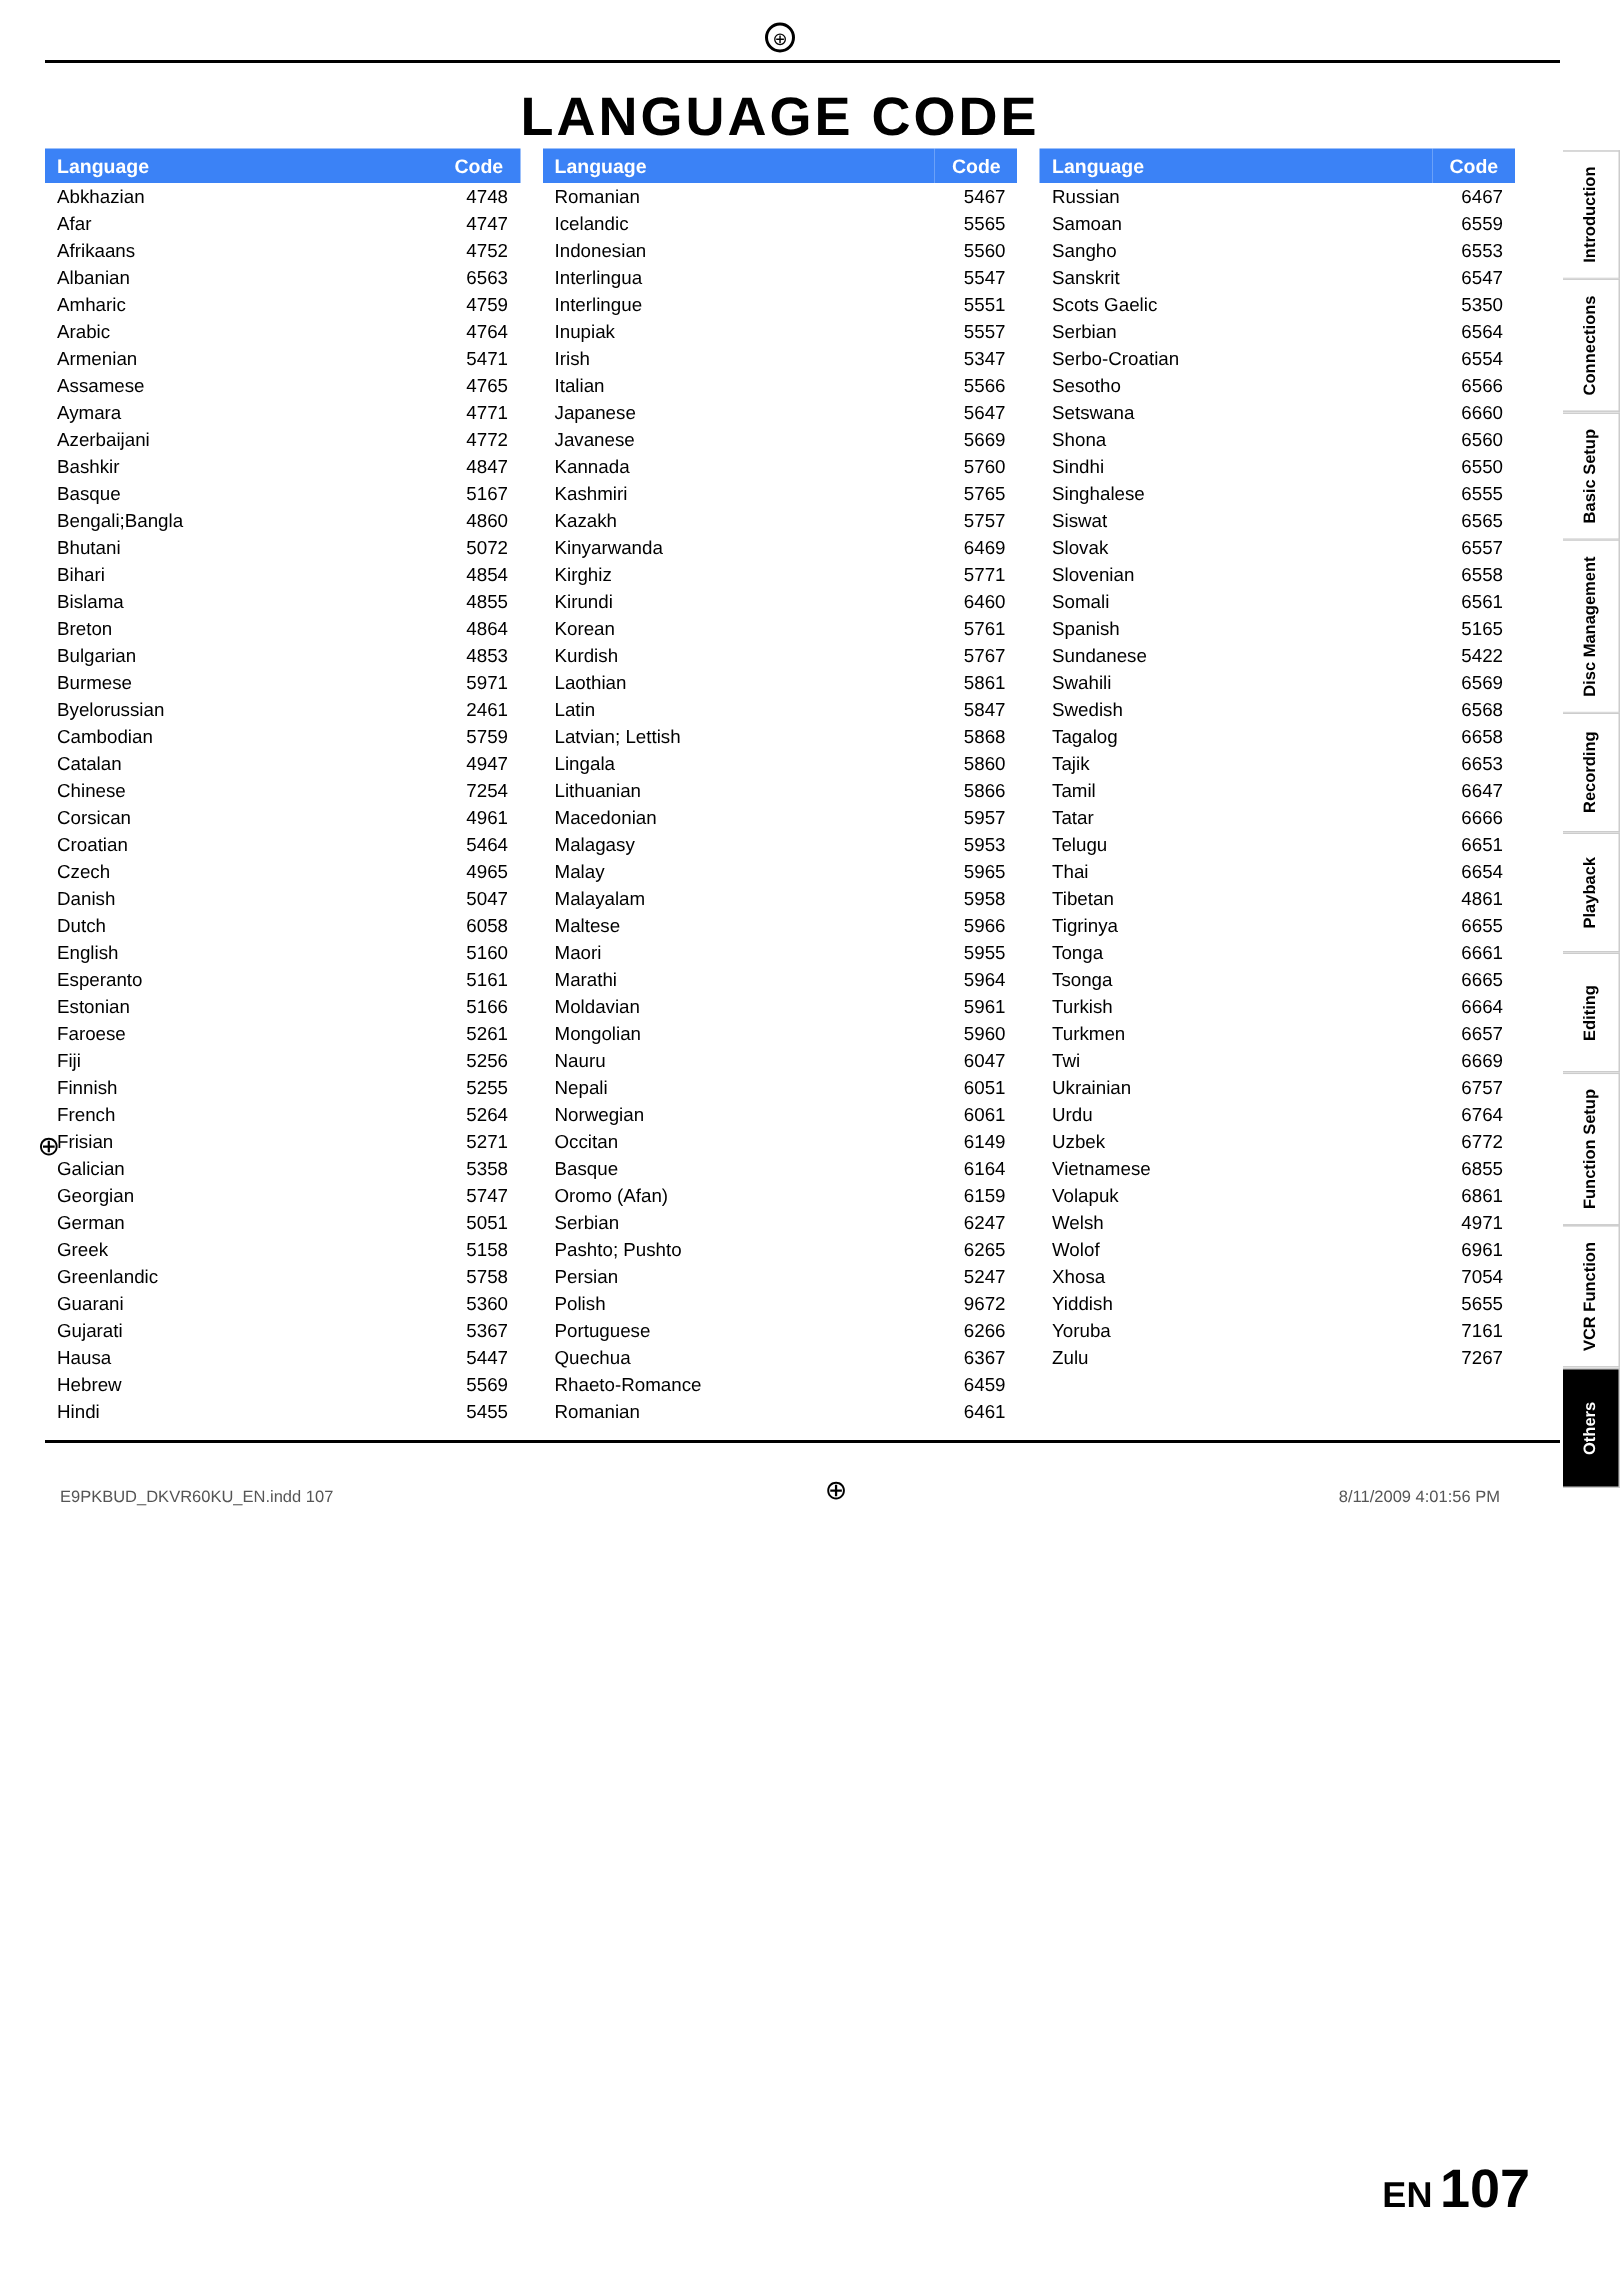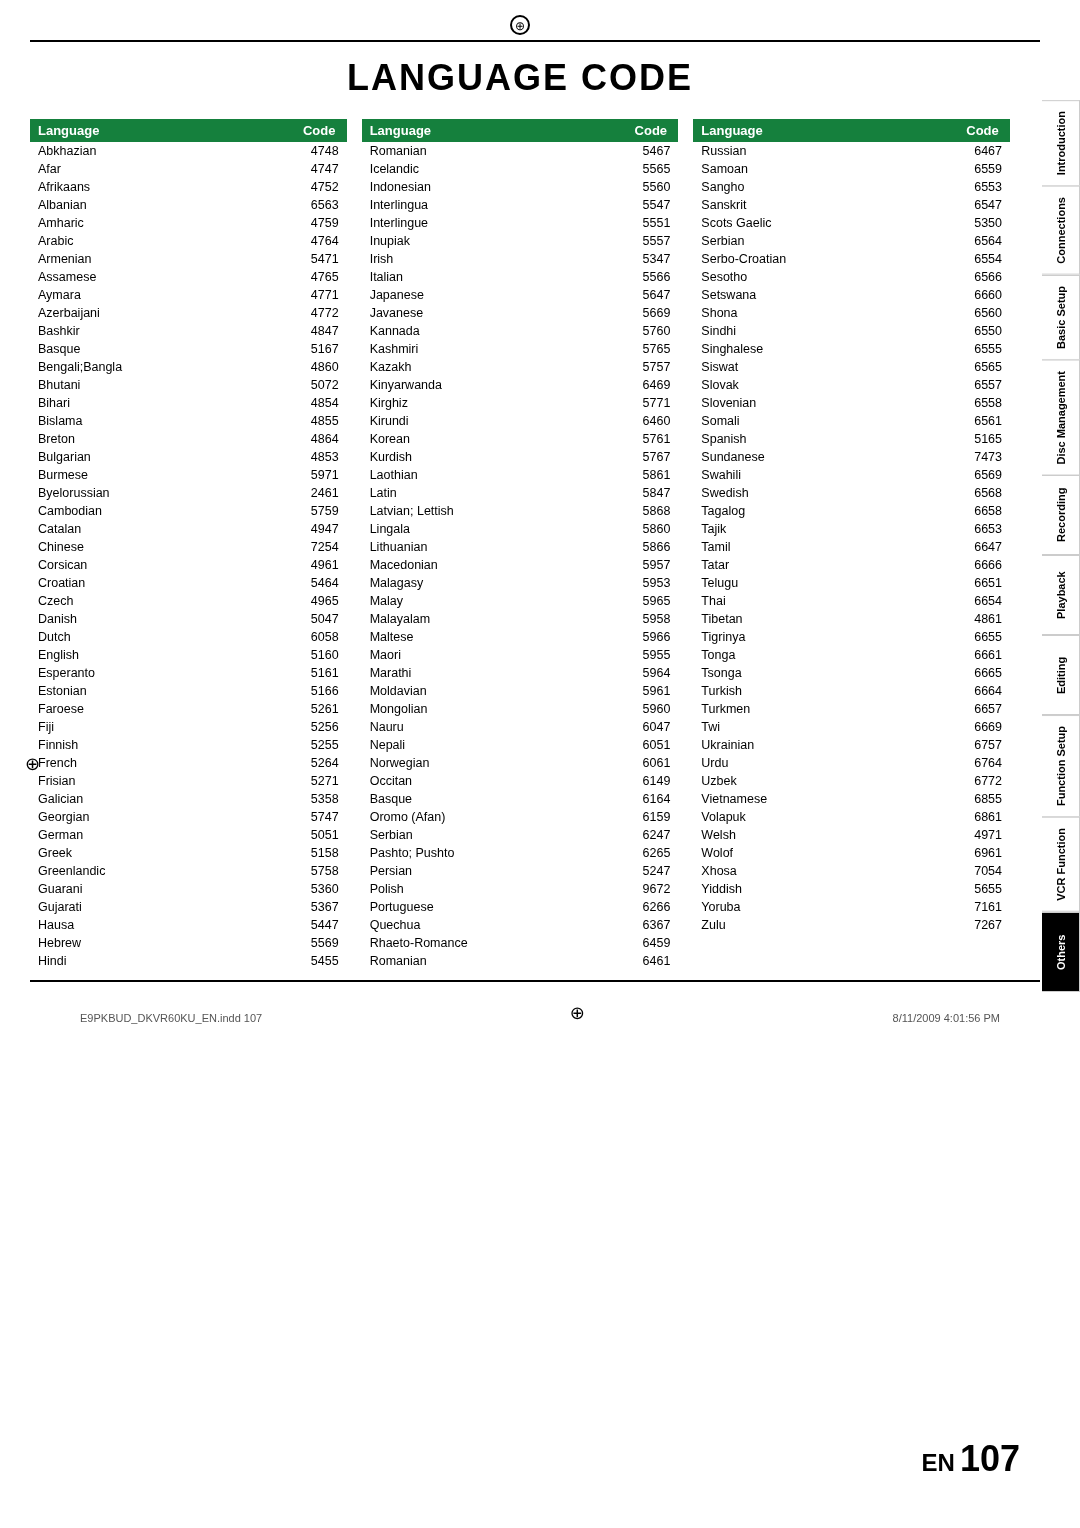--- a/index.html
+++ b/index.html
@@ -54,21 +54,20 @@
     .sidebar-tab.active {
       background: #000;
       color: #fff;
     }
 
     .page-title {
       text-align: center;
       font-size: 36px;
       font-weight: 900;
       letter-spacing: 2px;
-      margin-bottom: 20px;
       text-transform: uppercase;
     }
 
     
     .language-table-container {
       display: flex;
       gap: 0;
       margin-right: 40px;
       padding: 0 30px;
     }
@@ -82,21 +81,21 @@
       margin-right: 15px;
     }
 
     .lang-table {
       width: 100%;
       border-collapse: collapse;
       font-size: 12.5px;
     }
 
     .lang-table thead tr {
-      background: #15803d;
+      background: #3b82f6;
       color: #fff;
     }
 
     .lang-table thead th {
       padding: 4px 8px;
       text-align: left;
       font-weight: bold;
       font-size: 13px;
     }
 
@@ -119,21 +118,20 @@
       background: #fff;
     }
 
     
     .bottom-area {
       display: flex;
       justify-content: space-between;
       align-items: flex-end;
       padding: 20px 40px 10px 40px;
       margin-right: 40px;
-      margin-left: 40px;
     }
 
     .bottom-left {
       font-size: 11px;
       color: #555;
     }
 
     .bottom-right {
       font-size: 11px;
       color: #555;
@@ -681,21 +679,21 @@
             <tr>
               <td>Somali</td>
               <td class="code-cell">6561</td>
             </tr>
             <tr>
               <td>Spanish</td>
               <td class="code-cell">5165</td>
             </tr>
             <tr>
               <td>Sundanese</td>
-              <td class="code-cell">7473</td>
+              <td class="code-cell">5422</td>
             </tr>
             <tr>
               <td>Swahili</td>
               <td class="code-cell">6569</td>
             </tr>
             <tr>
               <td>Swedish</td>
               <td class="code-cell">6568</td>
             </tr>
             <tr>

